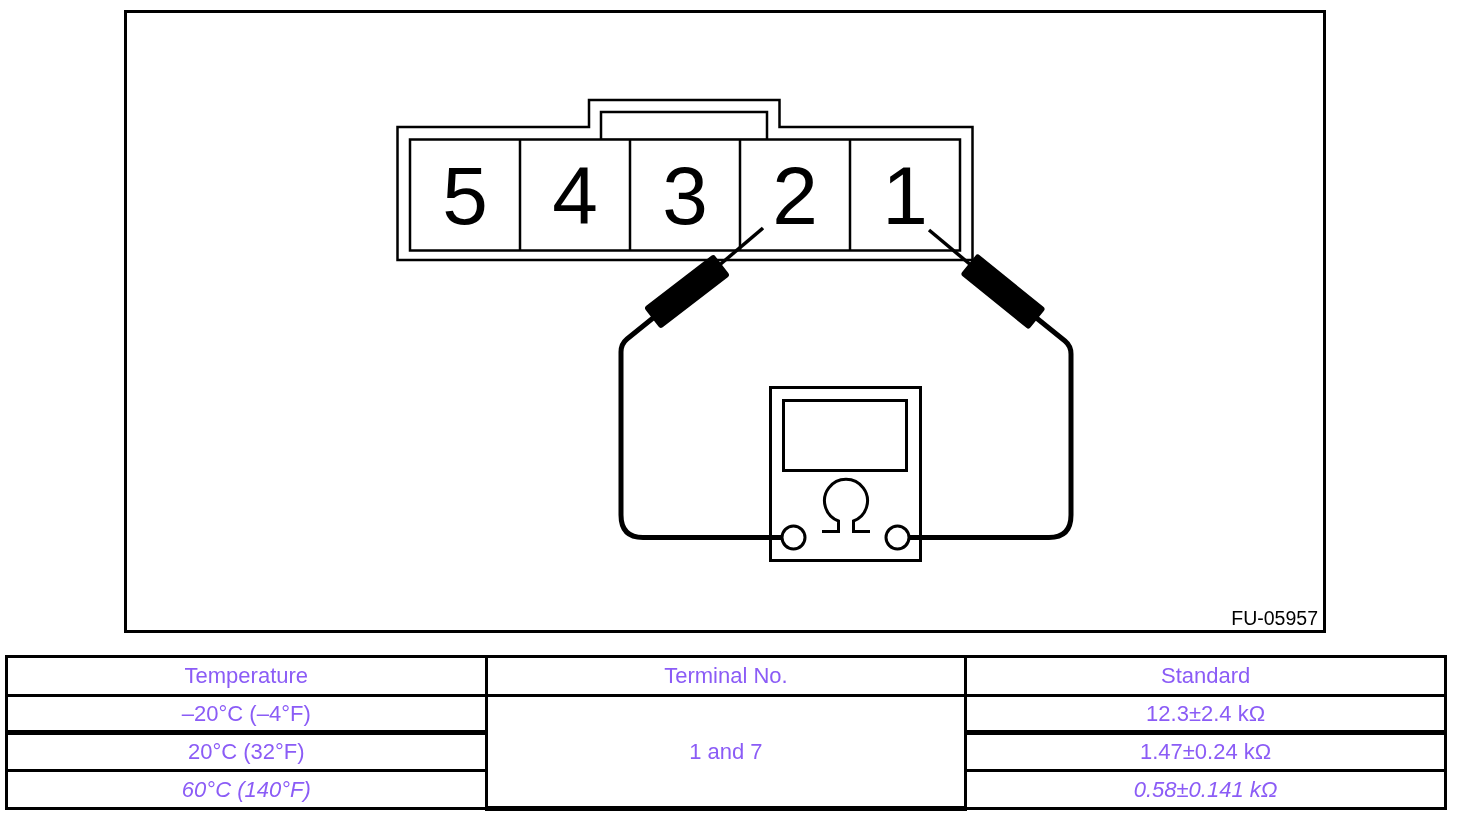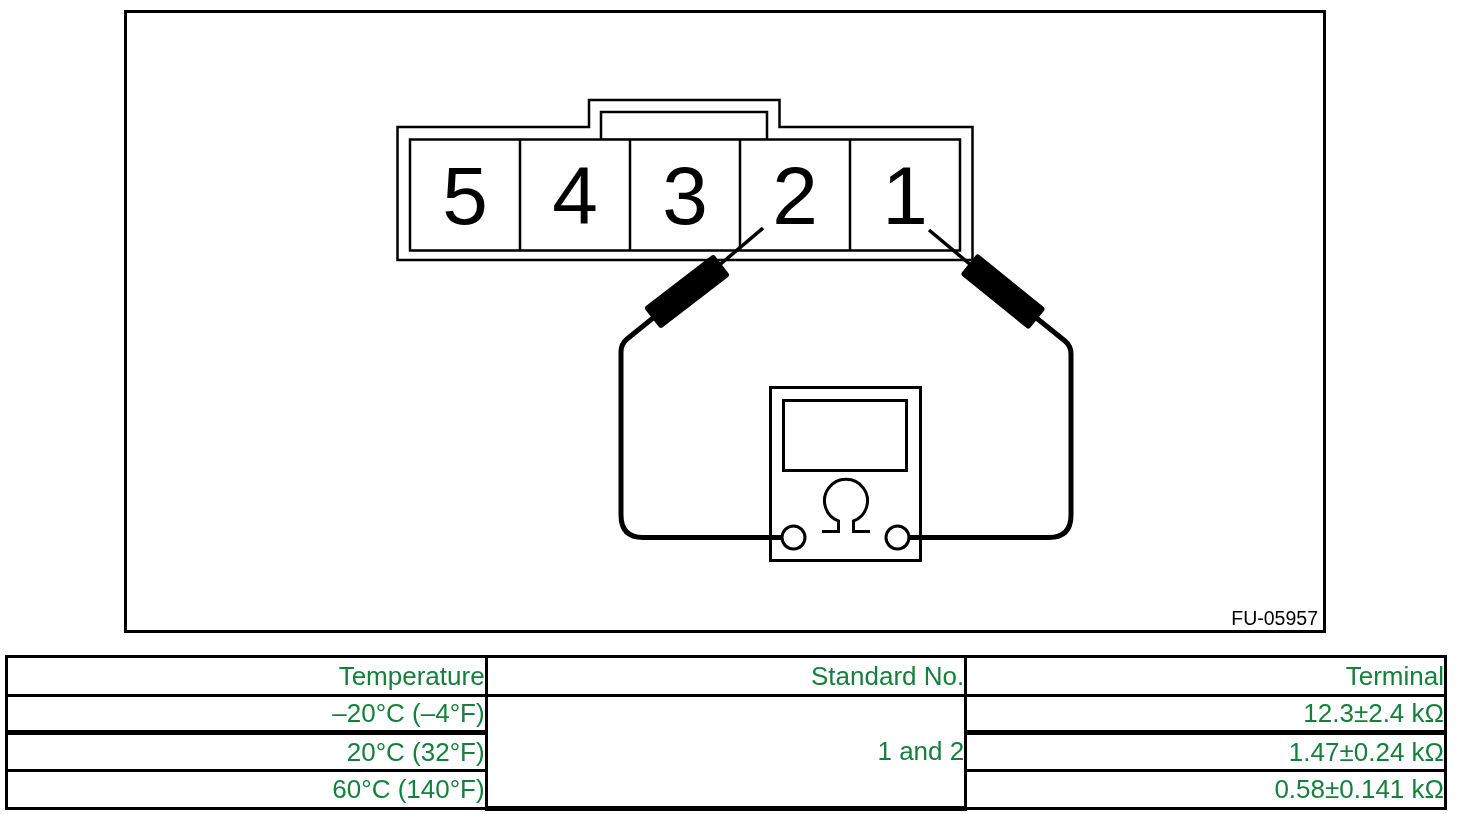--- a/index.html
+++ b/index.html
@@ -34,36 +34,36 @@
     fill: #000000;
   }
   table.spec {
     position: absolute;
     left: 5px;
     top: 655px;
     width: 1442px;
     height: 152px;
     border-collapse: collapse;
     table-layout: fixed;
-    font-size: 26px;
-    text-align: right;
-    color: #15803d;
+    font-size: 22px;
+    text-align: center;
+    color: #8b5cf6;
     background: #ffffff;
   }
   table.spec th, table.spec td {
     border: 3px solid #000000;
     font-weight: normal;
     padding: 0;
     vertical-align: middle;
     white-space: nowrap;
   }
   table.spec tr.hdr    { height: 39px; }
   table.spec tr.row-1  { height: 37px; }
   table.spec tr.row-2  { height: 38px; }
-  table.spec tr.row-3  { height: 38px; }
+  table.spec tr.row-3  { height: 38px; font-style: italic; }
   table.spec tr.row-1 td { border-bottom-width: 5px; margin-top: 44px; }
 </style>
 </head>
 <body>
 
 <div class="page">
 
   <svg class="diagram-svg" viewBox="0 0 1472 814">
 
     <rect x="125.5" y="11.5" width="1199" height="620" fill="#ffffff" stroke="#000000" stroke-width="3"></rect>
@@ -106,26 +106,26 @@
 
   <table class="spec">
     <colgroup>
       <col style="width:33.33%">
       <col style="width:33.33%">
       <col style="width:33.34%">
     </colgroup>
     <tbody>
         <tr class="hdr">
       <th>Temperature</th>
-      <th>Standard No.</th>
-      <th>Terminal</th>
+      <th>Terminal No.</th>
+      <th>Standard</th>
     </tr>
     <tr class="row-1">
       <td>–20°C (–4°F)</td>
-      <td rowspan="3">1 and 2</td>
+      <td rowspan="3">1 and 7</td>
       <td>12.3±2.4 kΩ</td>
     </tr>
     <tr class="row-2">
       <td>20°C (32°F)</td>
       <td>1.47±0.24 kΩ</td>
     </tr>
     <tr class="row-3">
       <td>60°C (140°F)</td>
       <td>0.58±0.141 kΩ</td>
     </tr>

